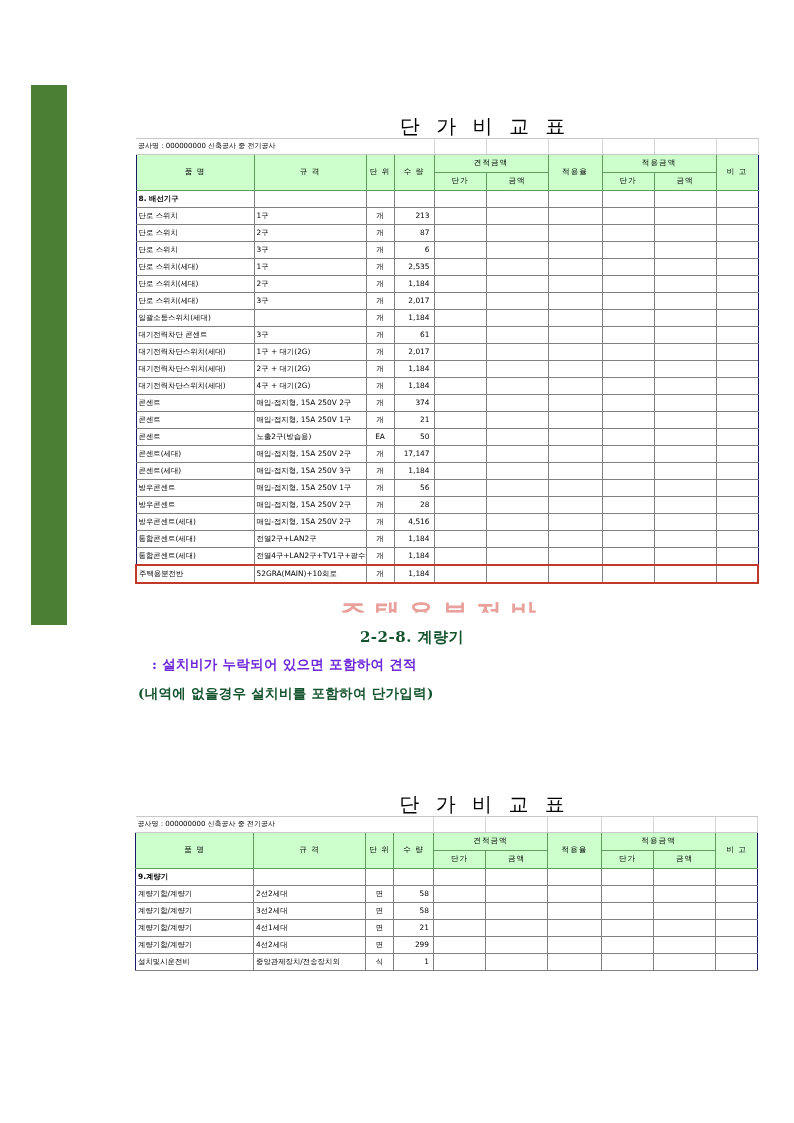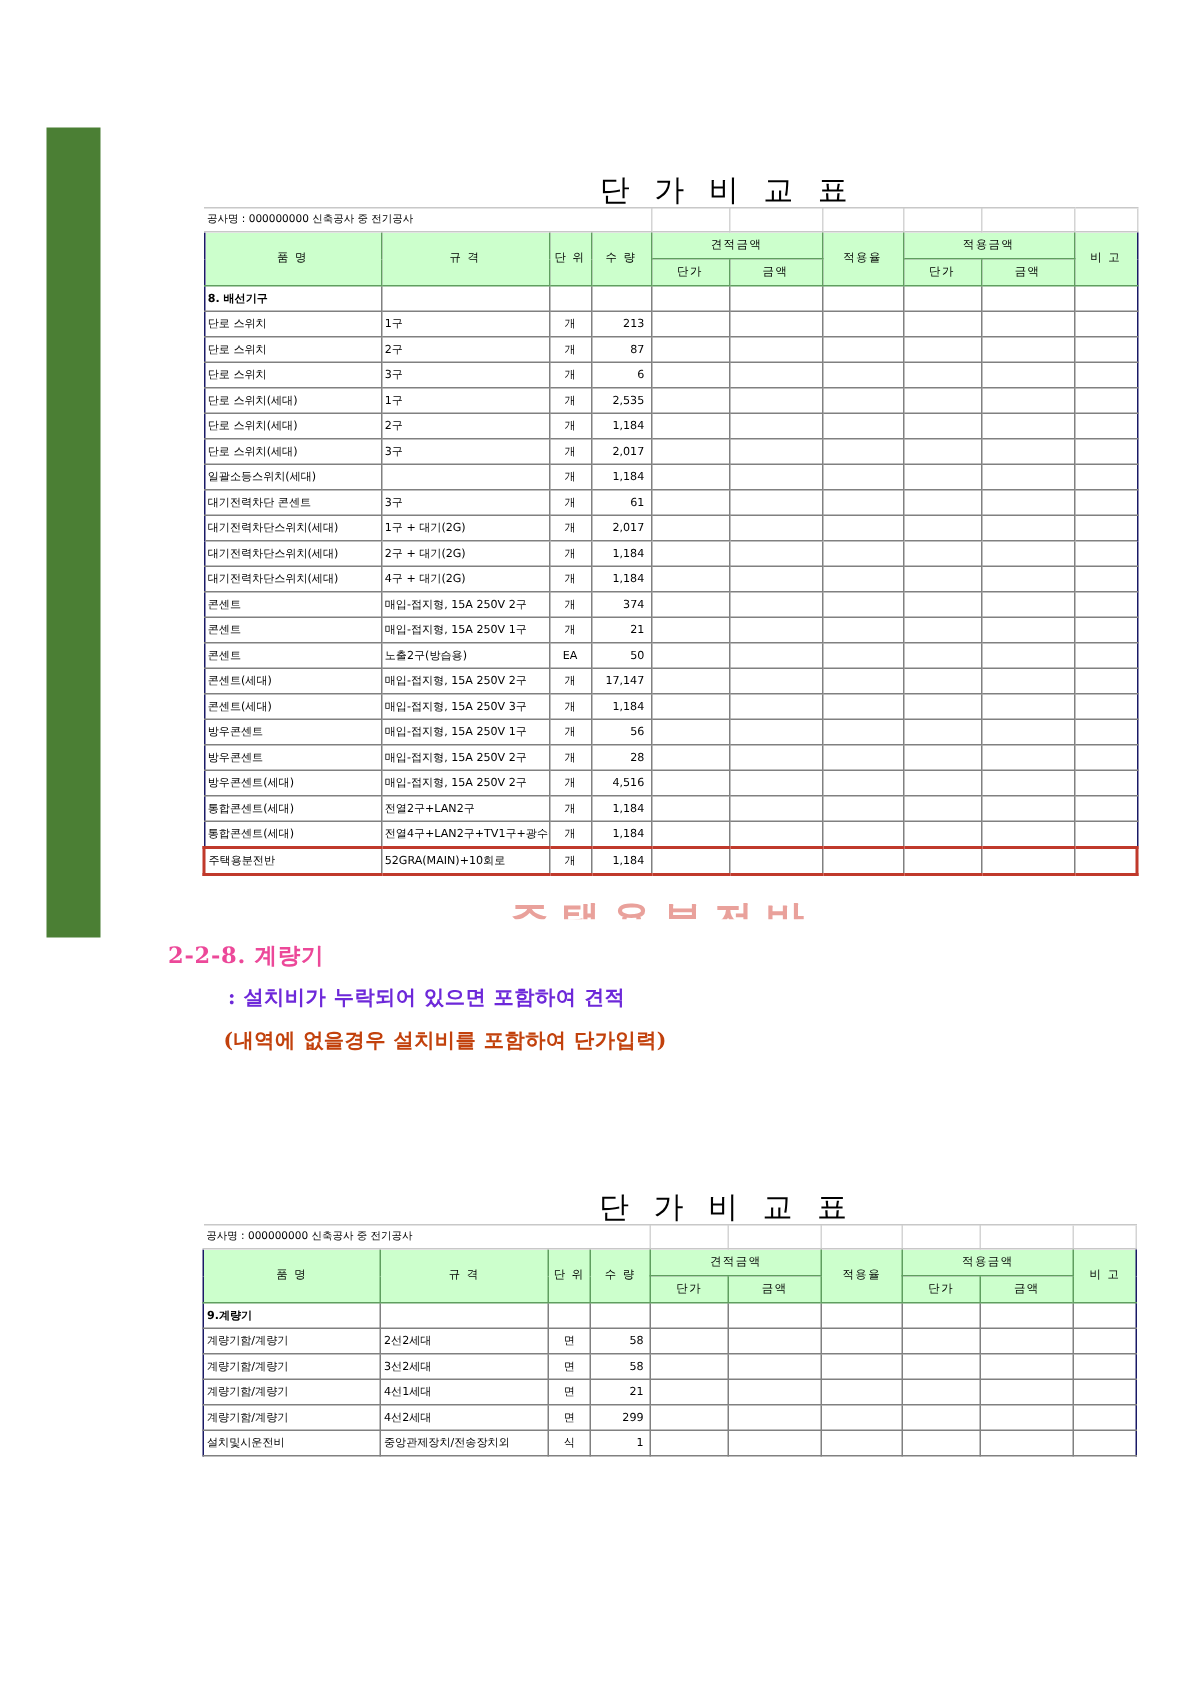--- a/index.html
+++ b/index.html
@@ -132,33 +132,34 @@
   .notes {
     position: absolute;
     left: 112px;
     top: 628px;
     width: 600px;
     font-family: "DejaVu Serif", "Liberation Serif", serif;
   }
   .notes .n-head {
     font-size: 15px;
     font-weight: bold;
-    color: #ec4899;
+    color: #14532d;
     margin: 0 0 9px 0;
     letter-spacing: 0.5px;
+    text-align: center;
   }
   .notes .n-line {
     font-size: 13.5px;
     font-weight: bold;
     color: #000000;
     margin: 0 0 11px 18px;
     letter-spacing: 0.3px;
   }
   .notes .n-line.red { color: #6d28d9; margin-left: 40px; }
-  .notes .n-line.red-ind { color: #c2410c; margin-left: 37px; }
+  .notes .n-line.red-ind { color: #14532d; margin-left: 26px; }
 </style>
 </head>
 <body>
 
 <div class="green-bar"></div>
 
 <table class="sheet" id="sheet1" style="left:135px; top:115px; width:602px;">
   <colgroup>
     <col style="width:118px">
       <col style="width:112px">

